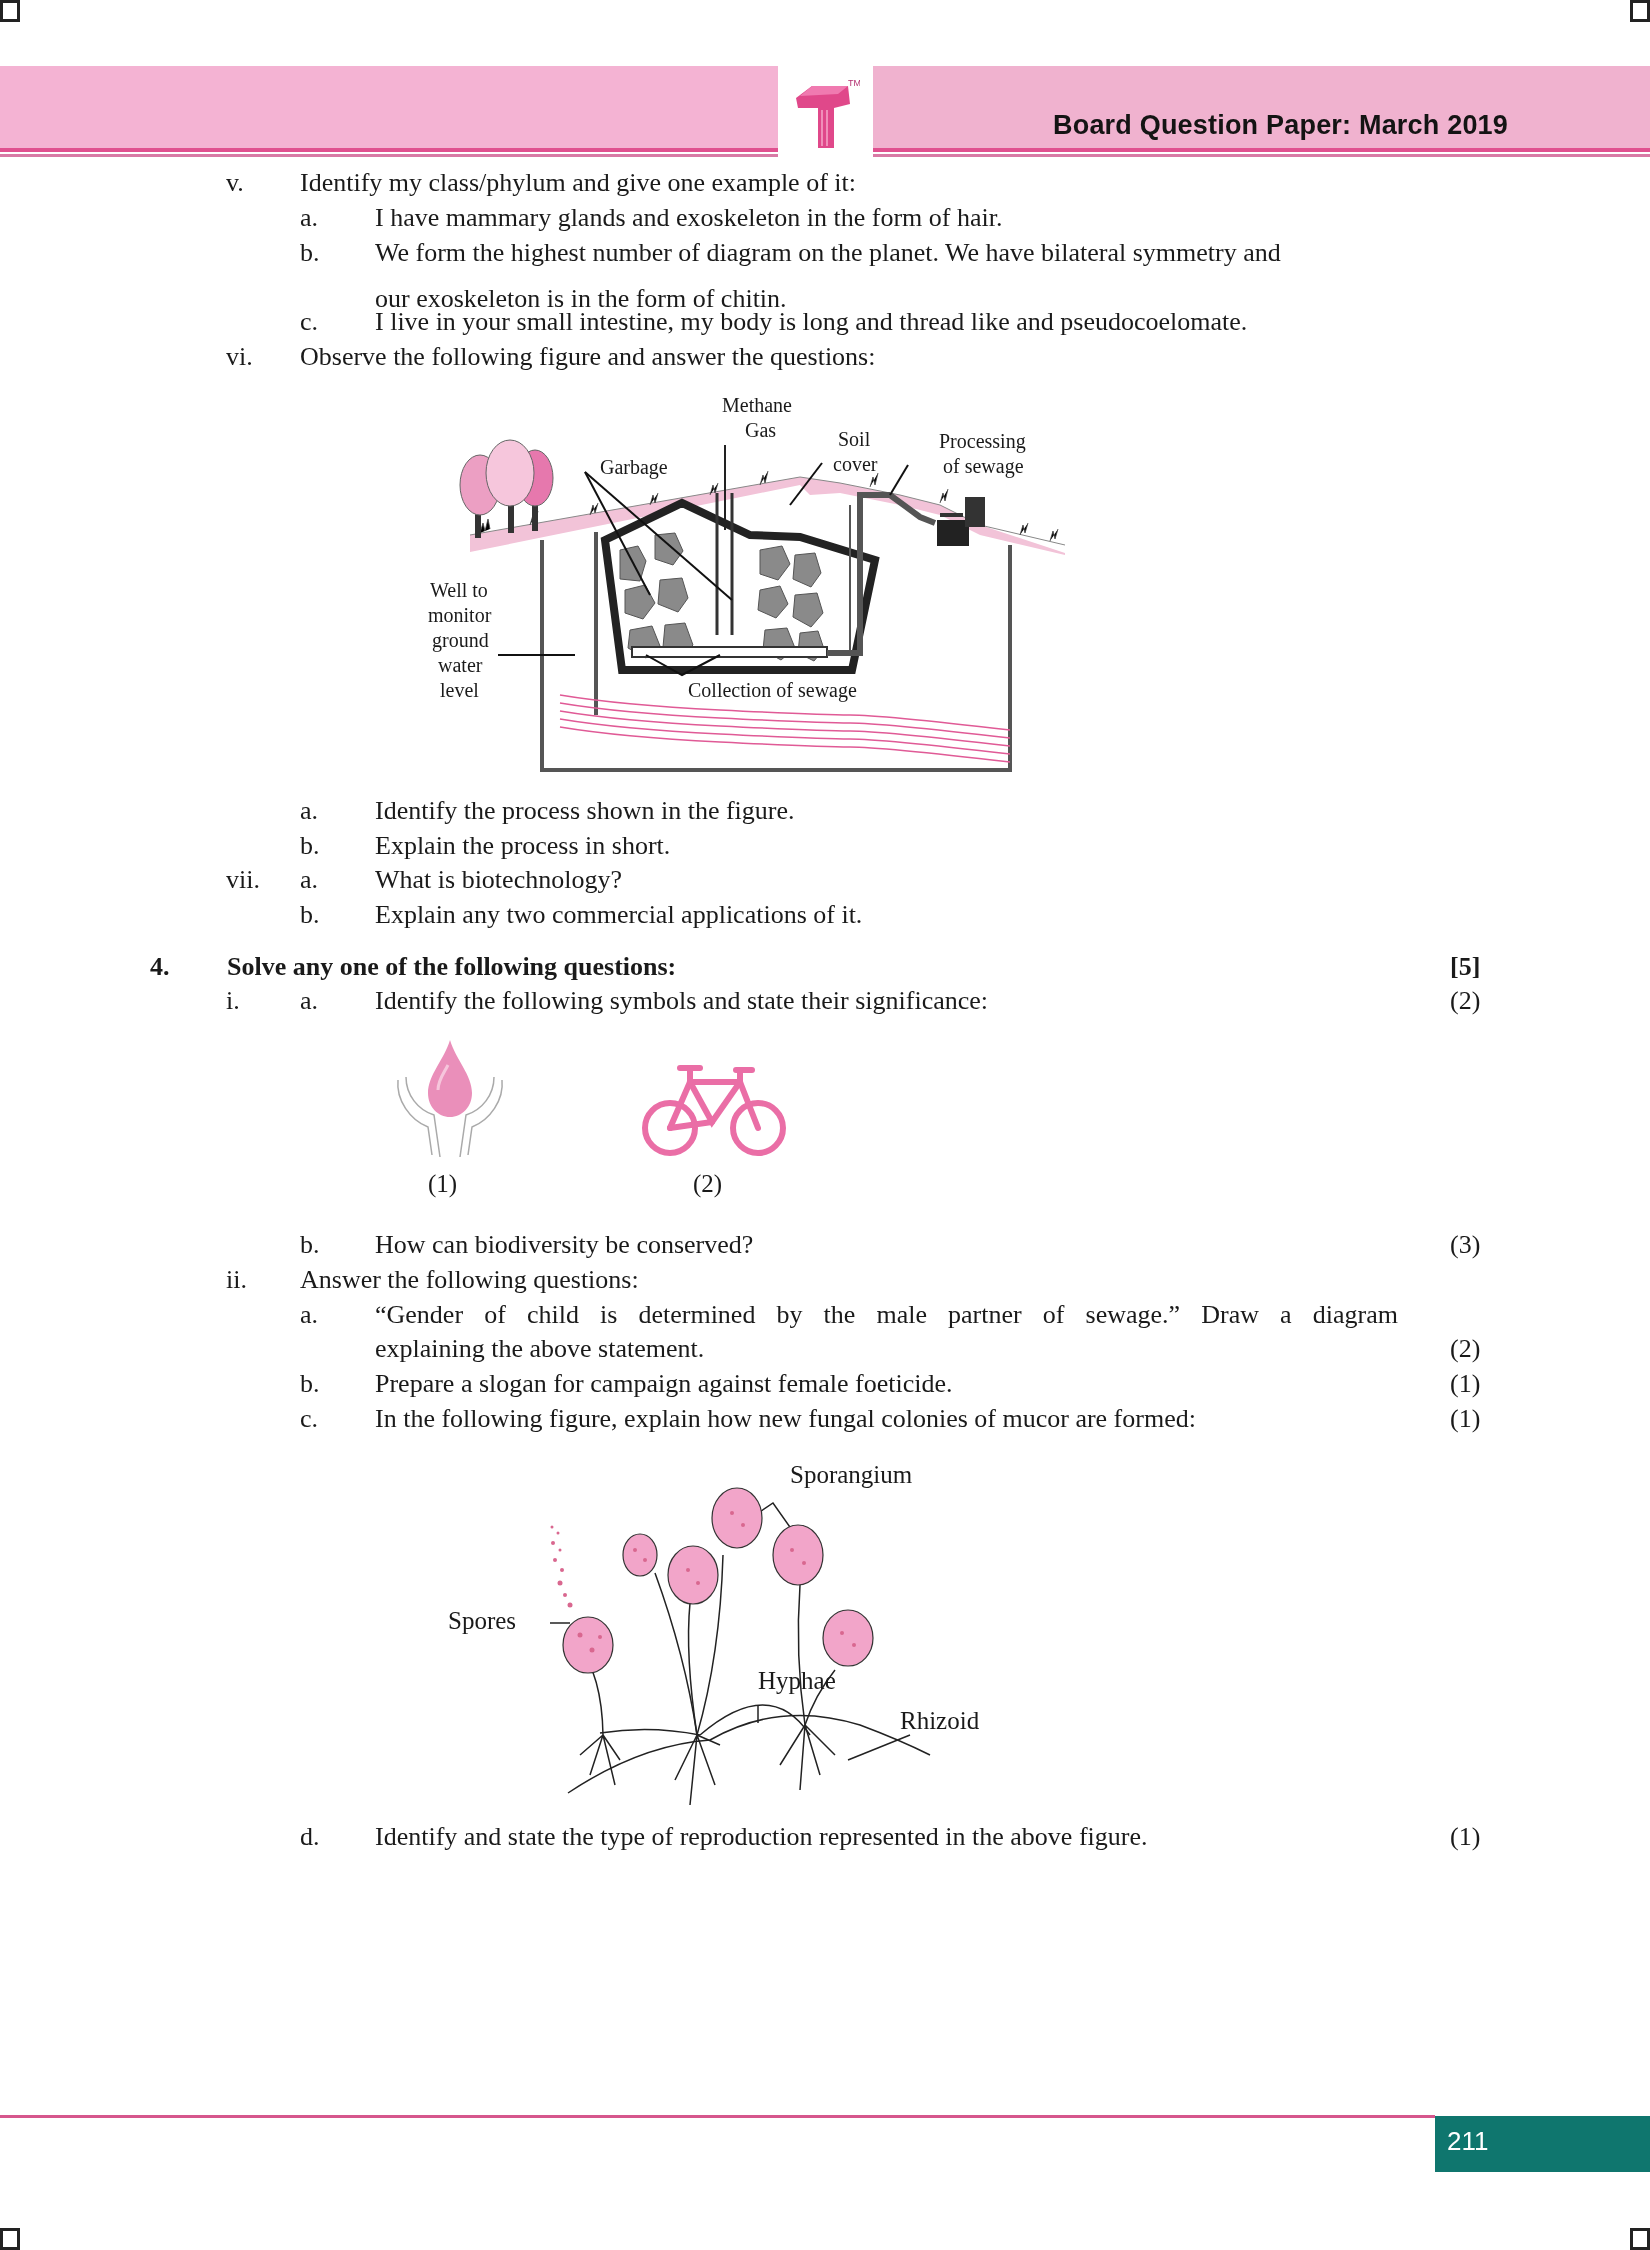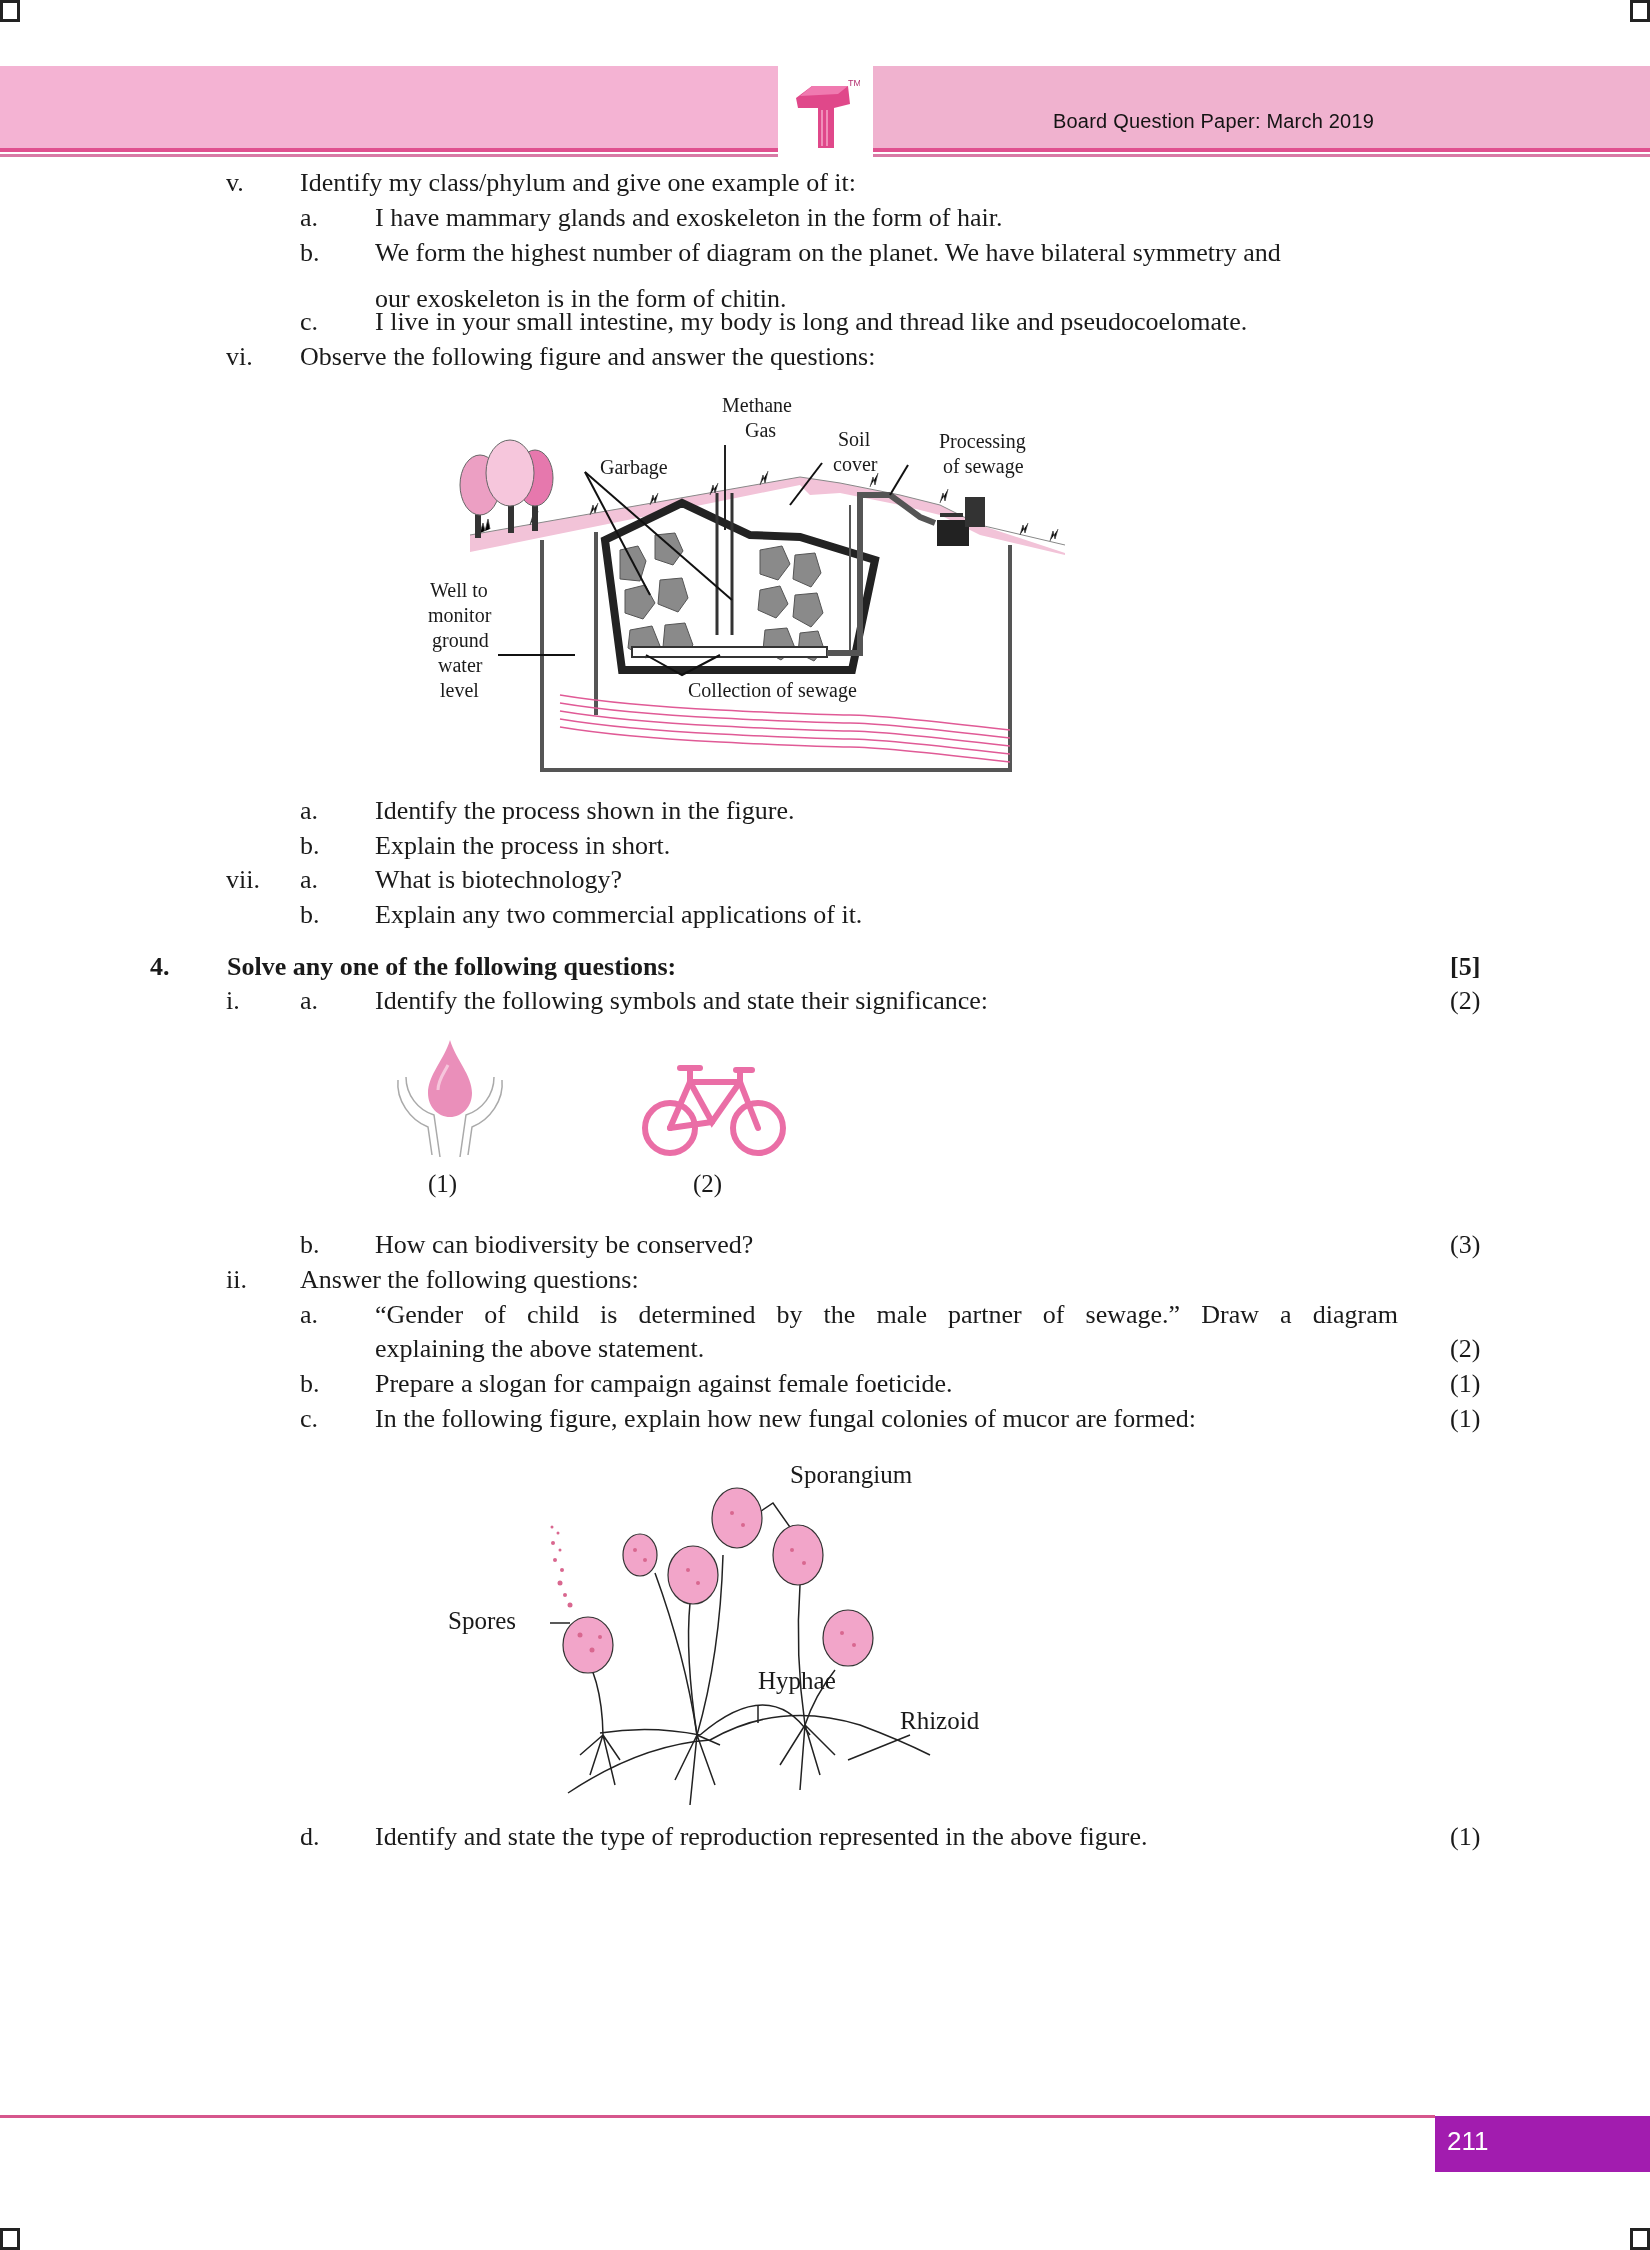--- a/index.html
+++ b/index.html
@@ -5,34 +5,34 @@
   html, body { margin:0; padding:0; }
   body { width:1650px; height:2250px; position:relative; background:#ffffff; overflow:hidden;
          font-family:"Liberation Serif", "DejaVu Serif", serif; color:#1a1a1a; }
   .crop { position:absolute; width:20px; height:22px; border:3px solid #222; box-sizing:border-box; background:#fff; }
   .hdr-left { position:absolute; left:0; top:66px; width:778px; height:86px; background:#f4b3d3; }
   .hdr-right { position:absolute; left:873px; top:66px; width:777px; height:86px; background:#f0b2cf; }
   .hdr-line1 { position:absolute; left:0; top:148px; width:1650px; height:4px; background:#e0508f; }
   .hdr-line2 { position:absolute; left:0; top:154px; width:1650px; height:3px; background:#d87aa5; }
   .hdr-gap { position:absolute; left:778px; top:60px; width:95px; height:100px; background:#fff; }
   .hdr-title { position:absolute; left:1053px; top:110px; font-family:"Liberation Sans","DejaVu Sans",sans-serif;
-               font-weight:normal; font-size:20px; color:#141414; letter-spacing:0.2px; }
+               font-weight:bold; font-size:27px; color:#141414; letter-spacing:0.2px; }
   .logo { position:absolute; left:790px; top:78px; width:70px; height:72px; }
 
   .line { position:absolute; font-size:26px; line-height:30px; white-space:nowrap; }
   .num { position:absolute; font-size:26px; line-height:30px; }
   .marks { position:absolute; left:1450px; font-size:26px; line-height:30px; }
   .bold { font-weight:bold; }
 
   .fig { position:absolute; }
   .fig-label { position:absolute; font-size:20px; line-height:25px; text-align:center; white-space:nowrap; }
   .fig-label2 { position:absolute; font-size:25px; line-height:28px; white-space:nowrap; }
 
   .footer-line { position:absolute; left:0; top:2115px; width:1435px; height:3px; background:#d6578d; }
-  .page-box { position:absolute; left:1435px; top:2116px; width:215px; height:56px; background:#a21caf; }
+  .page-box { position:absolute; left:1435px; top:2116px; width:215px; height:56px; background:#0f766e; }
   .page-num { position:absolute; left:12px; top:10px; font-family:"Liberation Sans","DejaVu Sans",sans-serif;
               font-size:26px; color:#ffffff; }
 </style>
 </head>
 <body>
 
 <div class="crop" style="left:0;top:0;"></div>
 <div class="crop" style="left:1630px;top:0;"></div>
 <div class="crop" style="left:0;top:2228px;"></div>
 <div class="crop" style="left:1630px;top:2228px;"></div>

